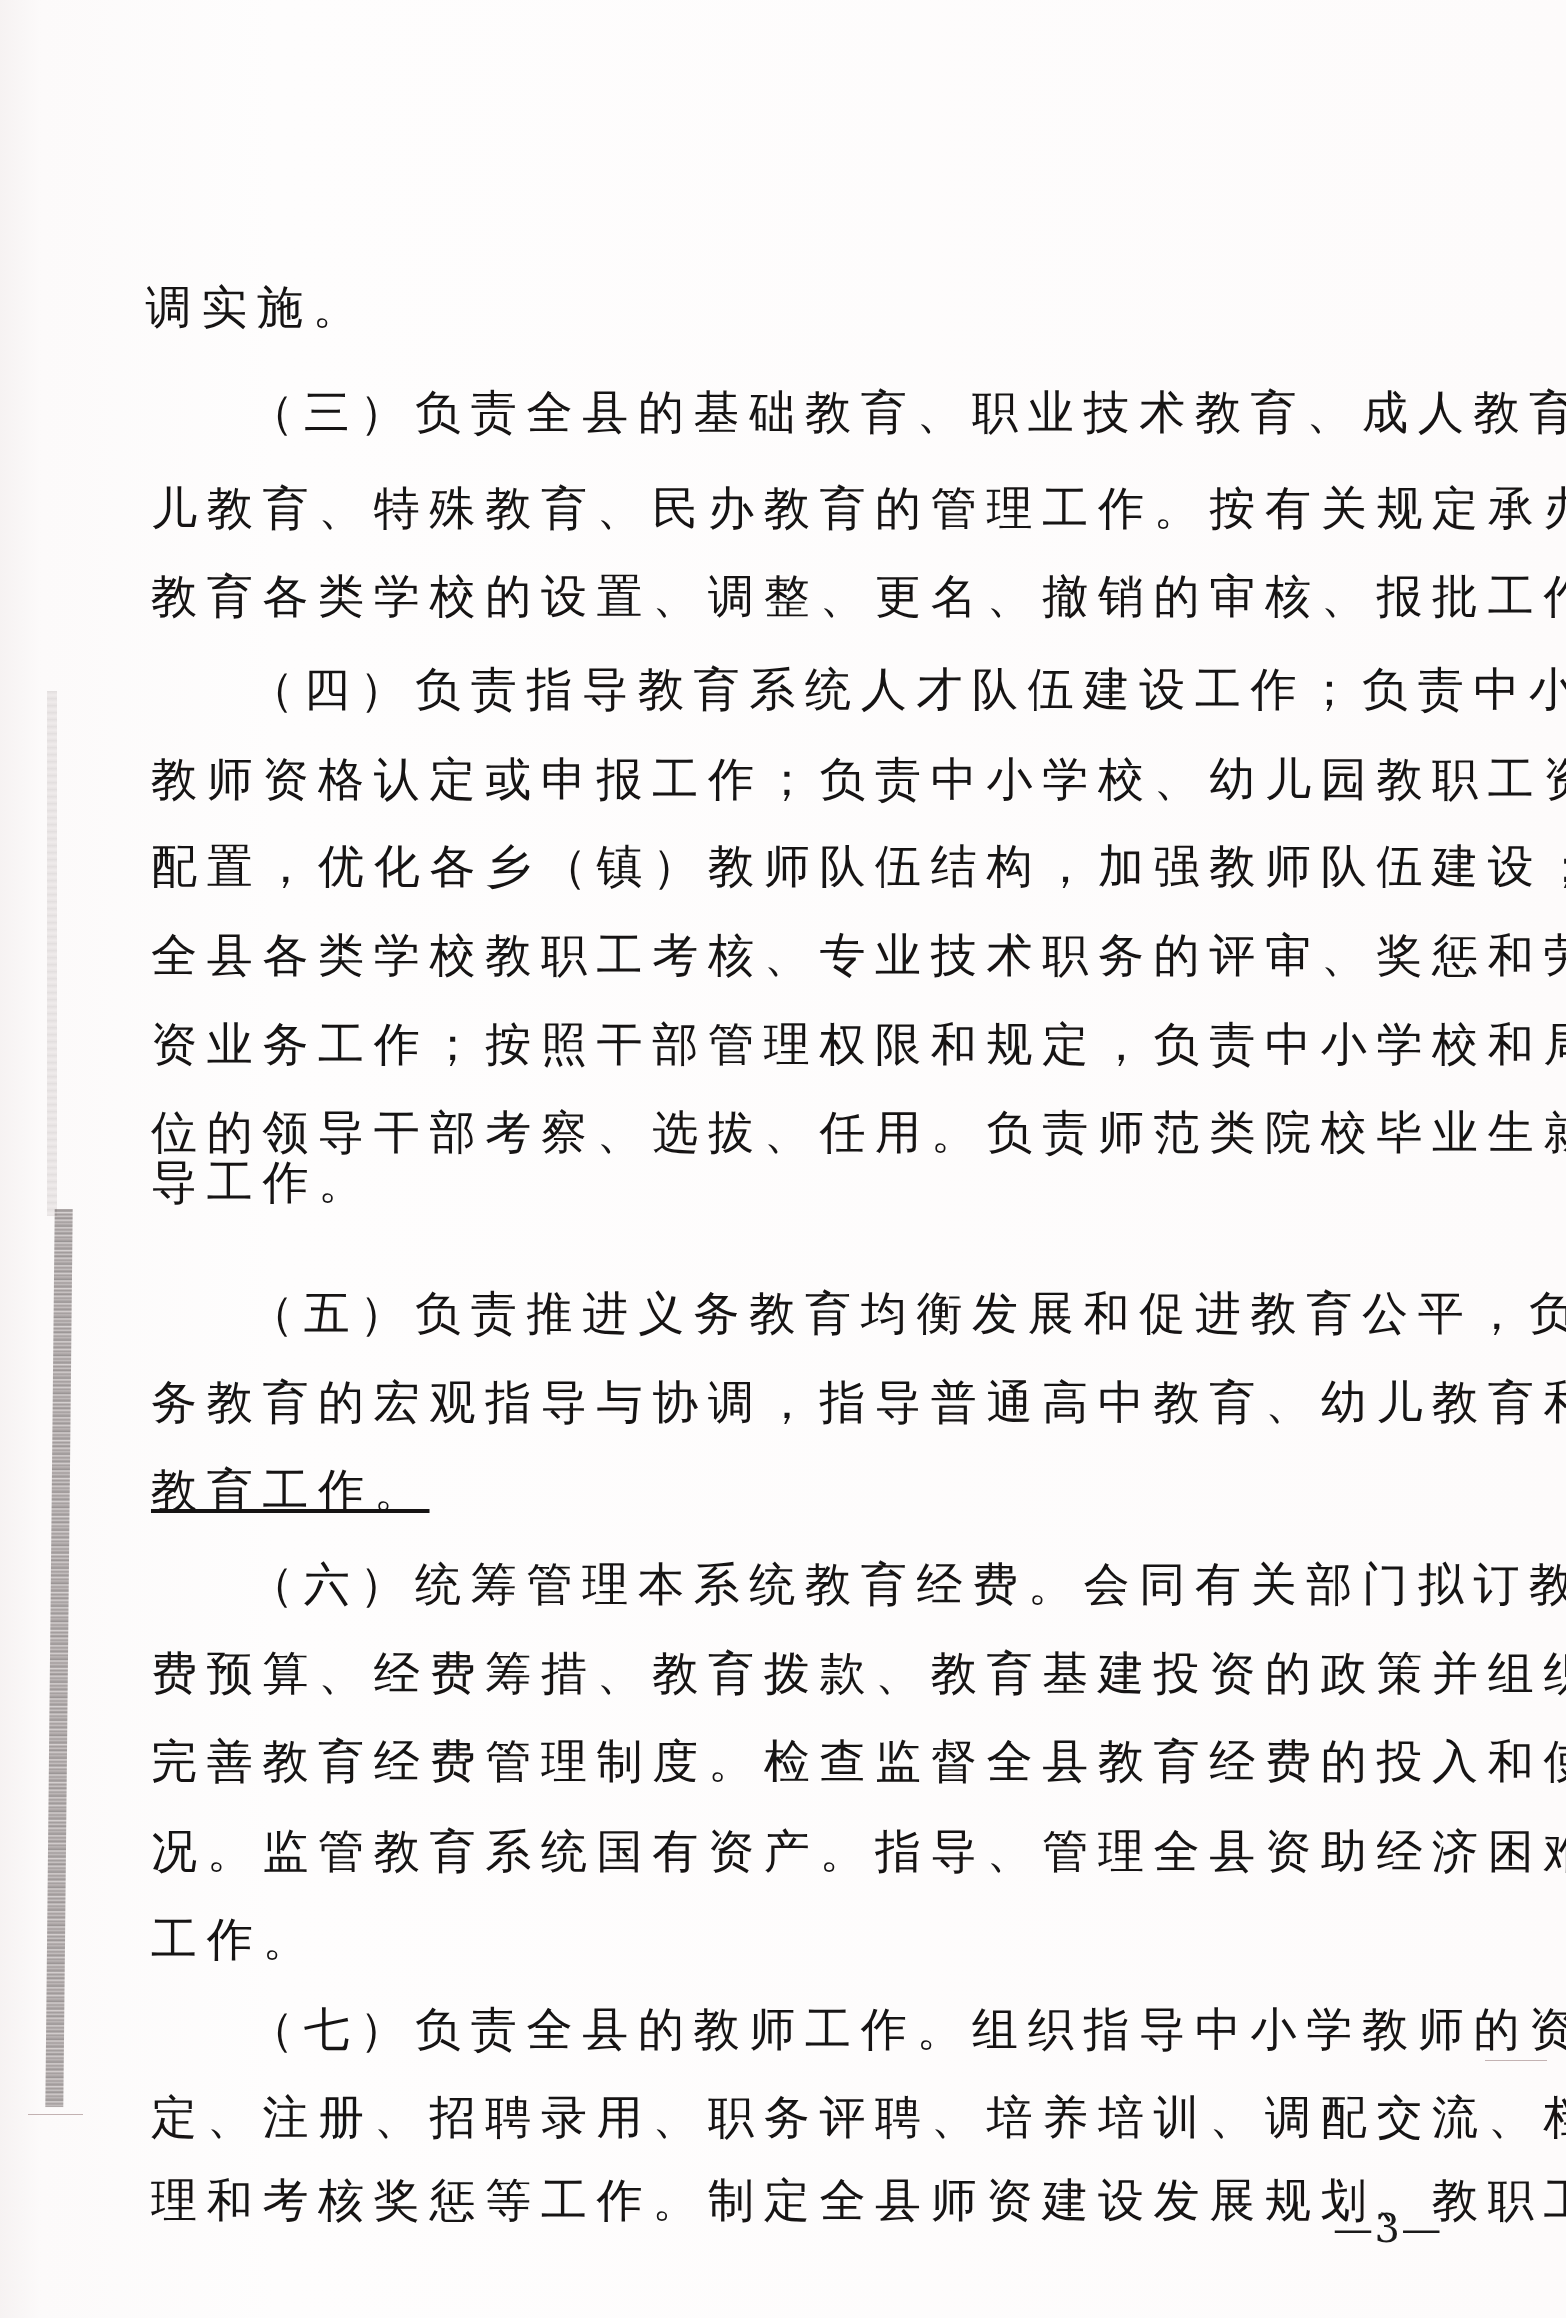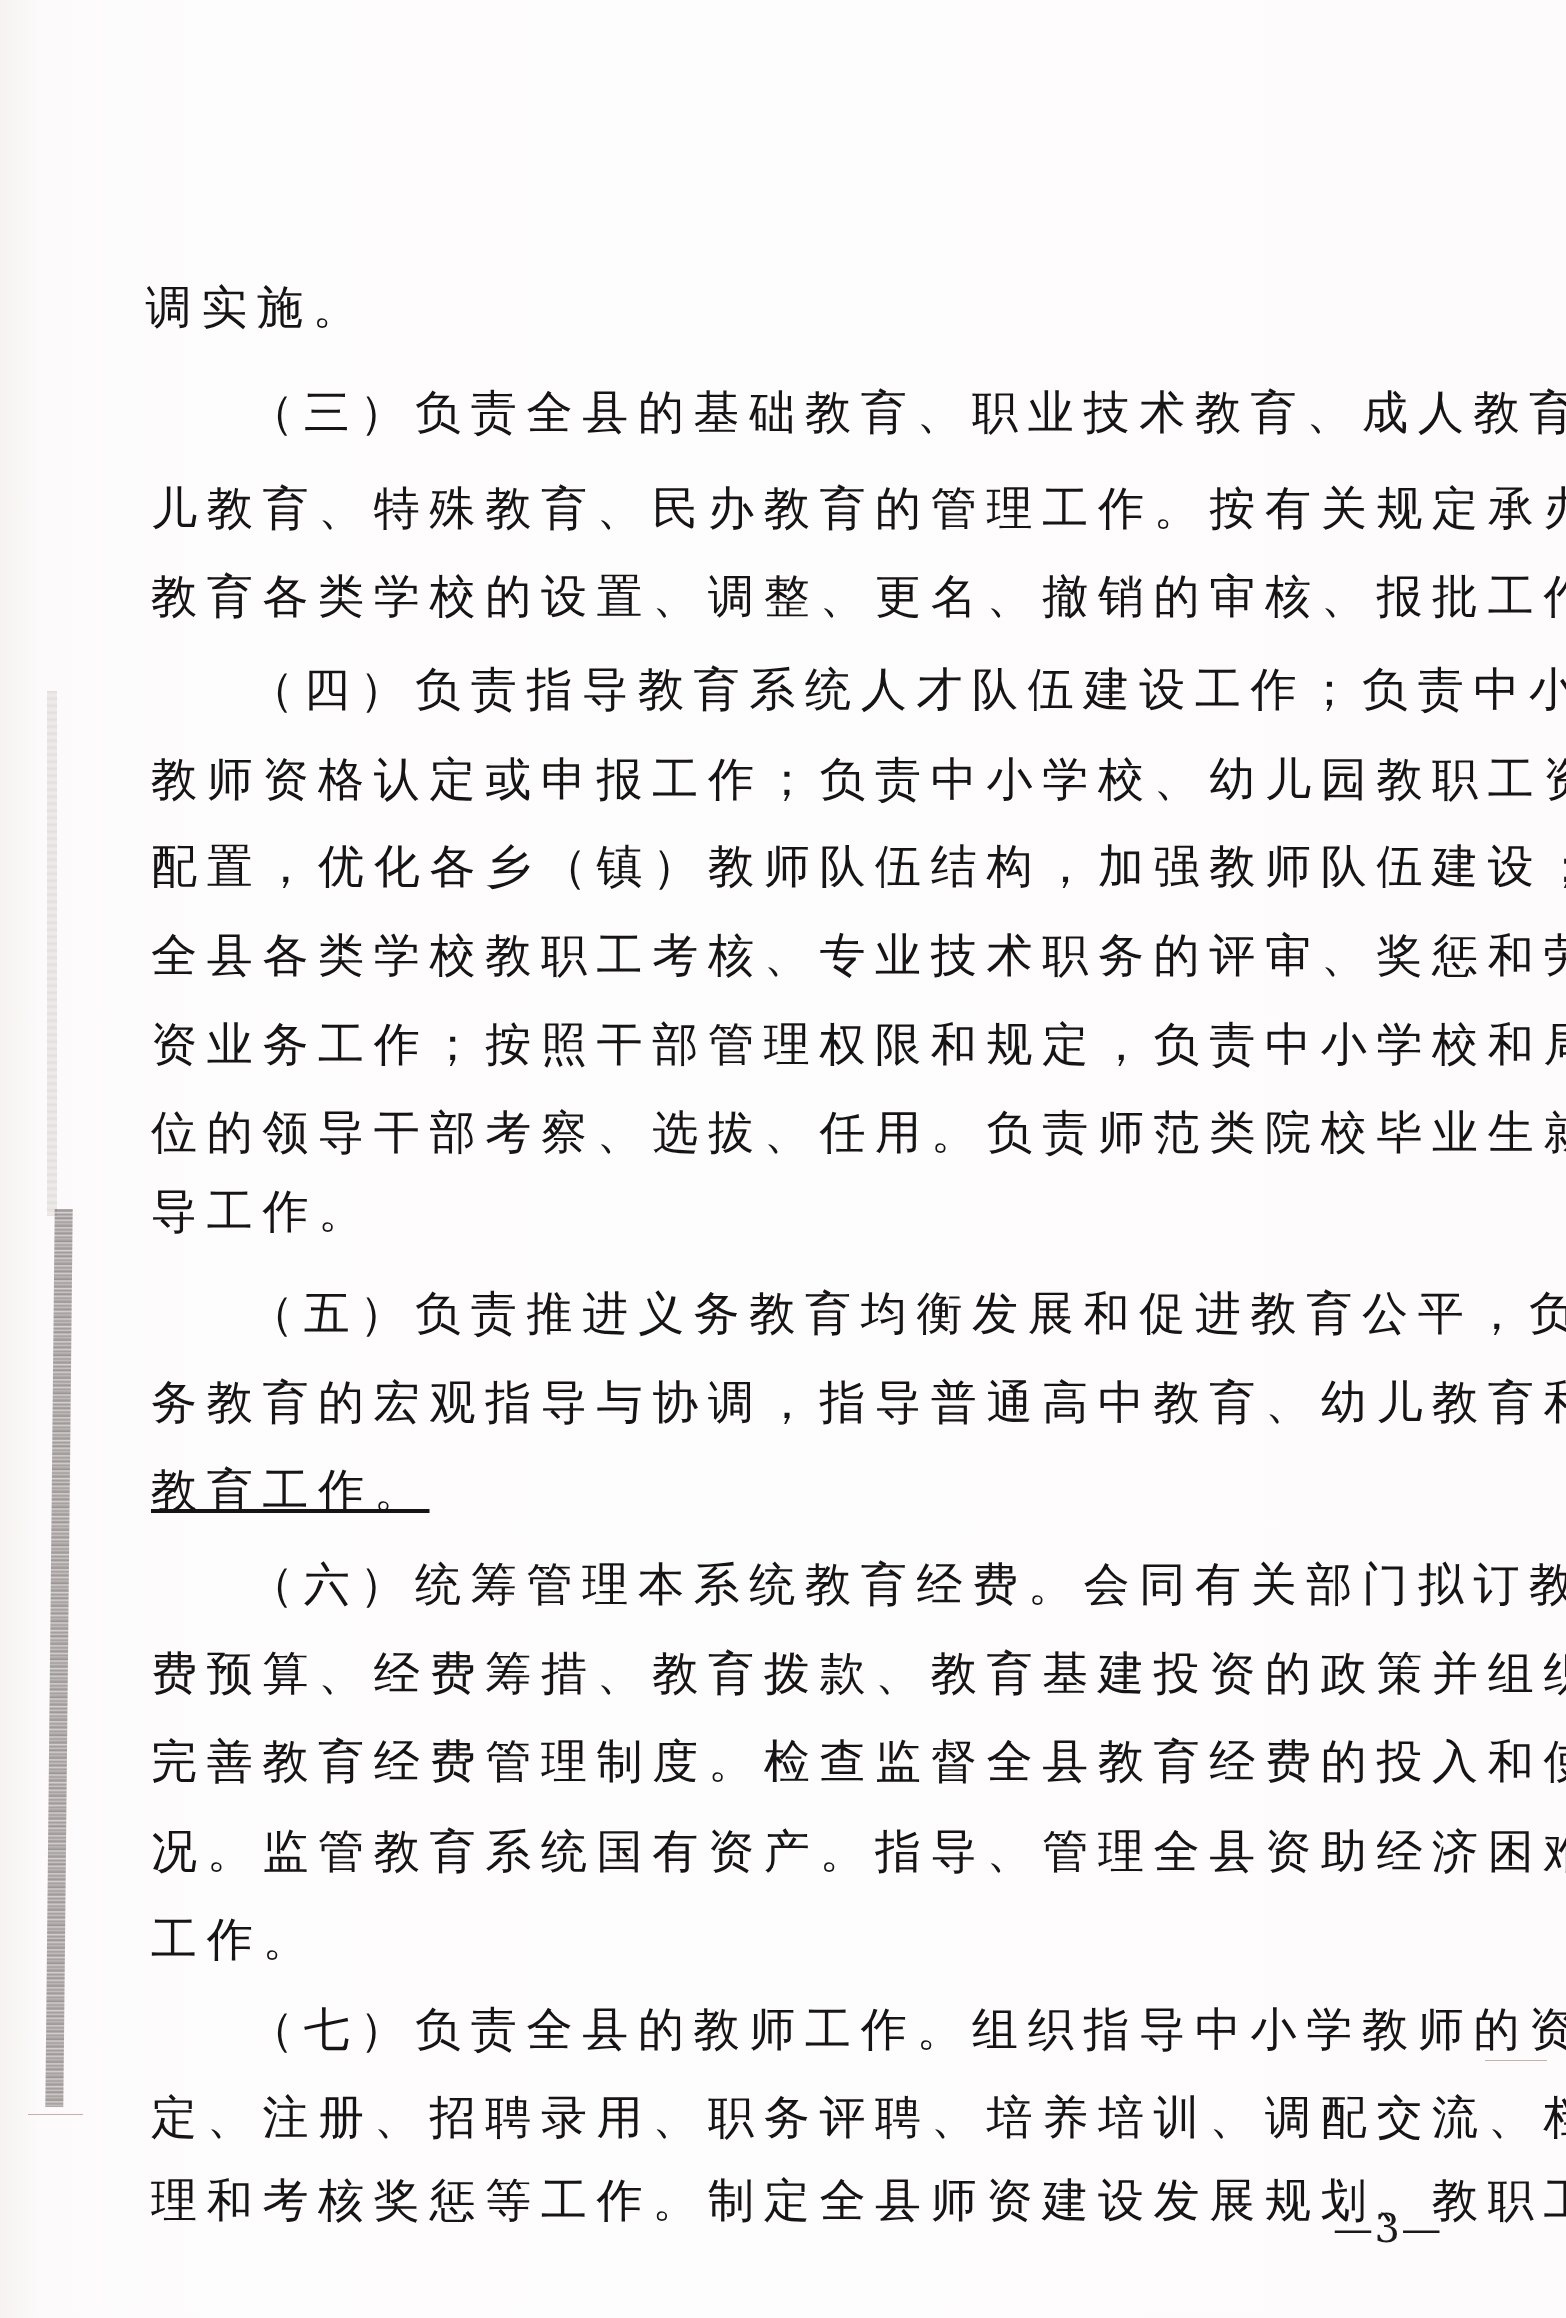--- a/index.html
+++ b/index.html
@@ -57,21 +57,21 @@
     <div class="line indent" style="top:381px;">（三）负责全县的基础教育、职业技术教育、成人教育、幼</div>
     <div class="line" style="top:477px;">儿教育、特殊教育、民办教育的管理工作。按有关规定承办中等</div>
     <div class="line" style="top:565px;">教育各类学校的设置、调整、更名、撤销的审核、报批工作。</div>
 
     <div class="line indent" style="top:658px;">（四）负责指导教育系统人才队伍建设工作；负责中小学校</div>
     <div class="line" style="top:748px;">教师资格认定或申报工作；负责中小学校、幼儿园教职工资源的</div>
     <div class="line" style="top:835px;">配置，优化各乡（镇）教师队伍结构，加强教师队伍建设；负责</div>
     <div class="line" style="top:924px;">全县各类学校教职工考核、专业技术职务的评审、奖惩和劳动工</div>
     <div class="line" style="top:1013px;">资业务工作；按照干部管理权限和规定，负责中小学校和局属单</div>
     <div class="line" style="top:1101px;">位的领导干部考察、选拔、任用。负责师范类院校毕业生就业指</div>
-    <div class="line" style="top:1180px;">导工作。</div>
+    <div class="line" style="top:1151px;">导工作。</div>
 
     <div class="line indent" style="top:1282px;">（五）负责推进义务教育均衡发展和促进教育公平，负责义</div>
     <div class="line" style="top:1371px;">务教育的宏观指导与协调，指导普通高中教育、幼儿教育和特殊</div>
     <div class="line" style="top:1459px;text-decoration:underline;">教育工作。</div>
 
     <div class="line indent" style="top:1553px;">（六）统筹管理本系统教育经费。会同有关部门拟订教育经</div>
     <div class="line" style="top:1642px;">费预算、经费筹措、教育拨款、教育基建投资的政策并组织实施，</div>
     <div class="line" style="top:1730px;">完善教育经费管理制度。检查监督全县教育经费的投入和使用情</div>
     <div class="line" style="top:1820px;">况。监管教育系统国有资产。指导、管理全县资助经济困难学生</div>
     <div class="line" style="top:1908px;text-align:right;">工作。</div>

